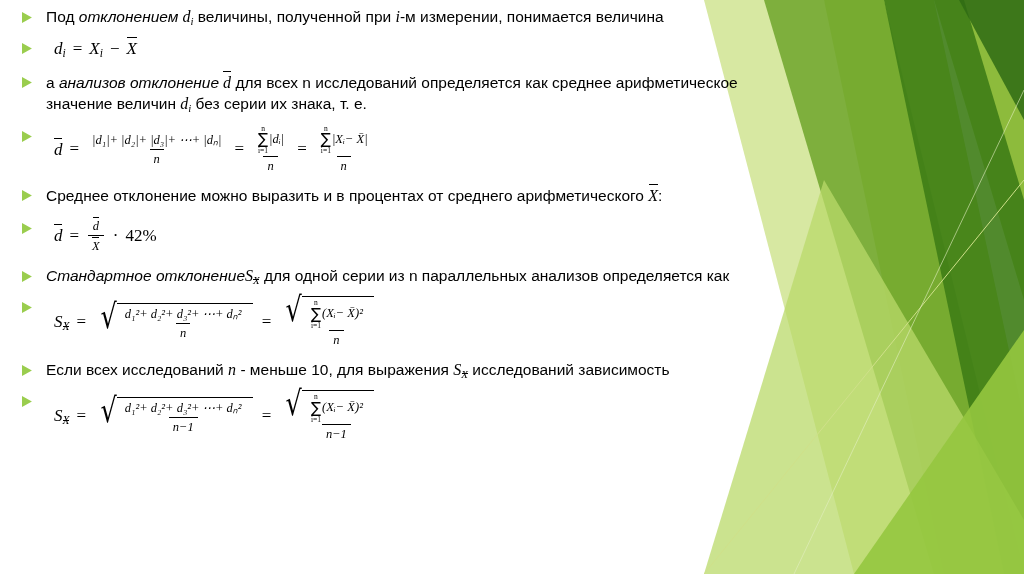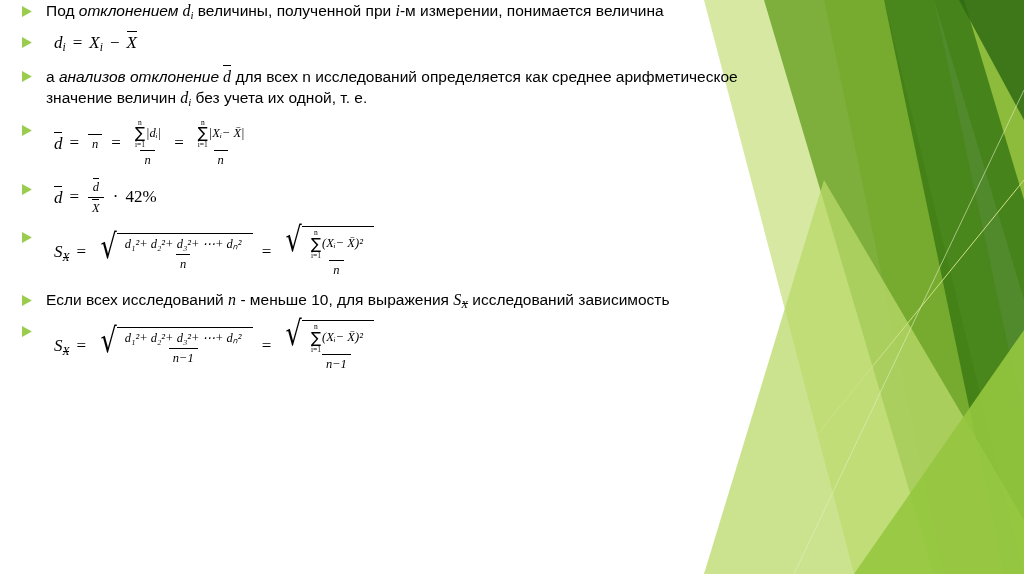--- a/index.html
+++ b/index.html
@@ -27,21 +27,21 @@
     pointer-events: none;
   }
 
   
   #slide {
     position: absolute;
     left: 0;
     top: 0;
     width: 800px;
     height: 574px;
-    padding: 0 0 0 0;
+    padding: 6px 0 0 0;
     box-sizing: border-box;
   }
 
   .bullet-row {
     display: flex;
     align-items: flex-start;
     margin: 0 0 10px 0;
     padding: 0 14px 0 22px;
   }
 
@@ -201,34 +201,35 @@
     </span>
   </div>
 
   <div class="bullet-row">
     <span class="marker">
       <svg width="11" height="11" viewBox="0 0 10 10">
           <polygon points="0,0 9,5 0,10" fill="#9acd4e"></polygon>
         </svg>
     </span>
     <span class="content">
-      <span> а </span><span class="it">анализов отклонение</span><span class="mathtext"> <span class="ovl"><span>d</span></span></span><span> для всех n исследований определяется как среднее арифметическое значение величин </span><span class="mathtext"><span>d</span><sub>i</sub></span><span> без учета их одной, т. е.</span>
+      <span> а </span><span class="it">анализов отклонение</span><span class="mathtext"> <span class="ovl"><span>d</span></span></span><span> для всех n исследований определяется как среднее арифметическое значение величин </span><span class="mathtext"><span>d</span><sub>i</sub></span><span> без серии их знака, т. е.</span>
     </span>
   </div>
 
   <div class="bullet-row">
     <span class="marker">
       <svg width="11" height="11" viewBox="0 0 10 10">
           <polygon points="0,0 9,5 0,10" fill="#9acd4e"></polygon>
         </svg>
     </span>
     <span class="content formula" style="padding-left:14px;">
       <span class="ovl"><span>d</span></span>
       <span class="eq">=</span>
       <span class="frac">
+        <span class="num">|d₁|+ |d₂|+ |d₃|+ ⋯+ |dₙ|</span>
         <span class="den">n</span>
       </span>
       <span class="eq">=</span>
       <span class="frac">
         <span class="num">
           <span class="sum">
             <span class="lim">n</span>
             <span class="sig">∑</span>
             <span class="lim">i=1</span>
           </span><span>|dᵢ|</span>
@@ -242,39 +243,59 @@
             <span class="lim">n</span>
             <span class="sig">∑</span>
             <span class="lim">i=1</span>
           </span><span>|Xᵢ− X̄|</span>
         </span>
         <span class="den">n</span>
       </span>
     </span>
   </div>
 
+  <div class="bullet-row">
+    <span class="marker">
+      <svg width="11" height="11" viewBox="0 0 10 10">
+          <polygon points="0,0 9,5 0,10" fill="#9acd4e"></polygon>
+        </svg>
+    </span>
+    <span class="content">
+      <span> Среднее отклонение можно выразить и в процентах от среднего арифметического </span><span class="mathtext"><span class="ovl"><span>X</span></span></span><span>:</span>
+    </span>
+  </div>
 
   <div class="bullet-row">
     <span class="marker">
       <svg width="11" height="11" viewBox="0 0 10 10">
           <polygon points="0,0 9,5 0,10" fill="#9acd4e"></polygon>
         </svg>
     </span>
     <span class="content formula" style="padding-left:14px;">
       <span class="ovl"><span>d</span></span>
       <span class="eq">=</span>
       <span class="frac">
         <span class="num"><span class="ovl"><span>d</span></span></span>
         <span class="den"><span class="ovl"><span>X</span></span></span>
       </span>
       <span class="eq">·</span>
       <span style="font-style:normal">42%</span>
     </span>
   </div>
 
+  <div class="bullet-row">
+    <span class="marker">
+      <svg width="11" height="11" viewBox="0 0 10 10">
+          <polygon points="0,0 9,5 0,10" fill="#9acd4e"></polygon>
+        </svg>
+    </span>
+    <span class="content">
+      <span class="it">Стандартное отклонение</span><span class="mathtext"><span>S</span><sub><span class="ovl"><span>X</span></span></sub></span><span> для одной серии из n параллельных анализов определяется как</span>
+    </span>
+  </div>
 
   <div class="bullet-row">
     <span class="marker">
       <svg width="11" height="11" viewBox="0 0 10 10">
           <polygon points="0,0 9,5 0,10" fill="#9acd4e"></polygon>
         </svg>
     </span>
     <span class="content formula" style="padding-left:14px;">
       <span class="nowrap"><span>S</span><sub><span class="ovl"><span>X</span></span></sub></span>
       <span class="eq">=</span>

